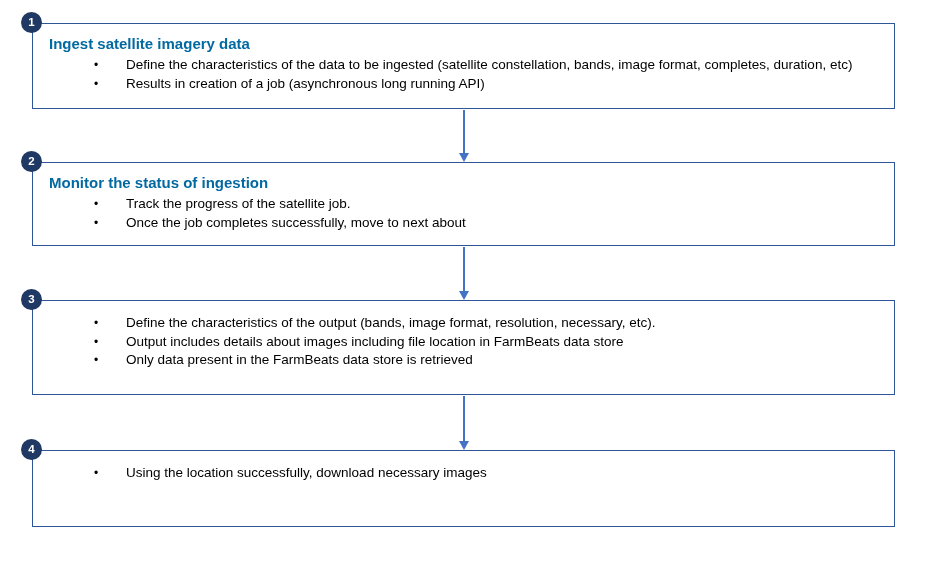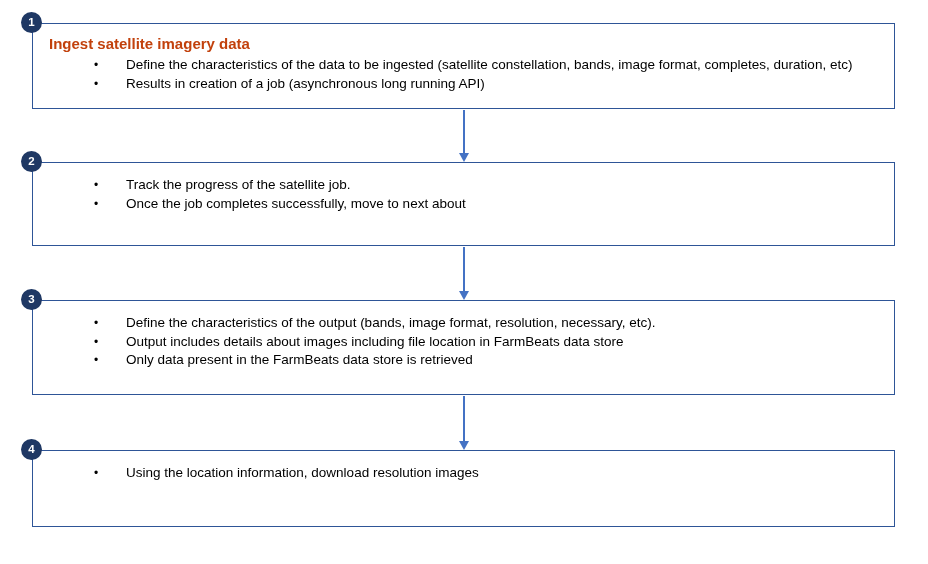--- a/index.html
+++ b/index.html
@@ -45,21 +45,21 @@
     line-height: 1;
   }
 
   .box-content {
     padding: 10px 14px 0 16px;
   }
   .box-title {
     margin: 0;
     font-size: 15px;
     font-weight: bold;
-    color: #c2410c;
+    color: #0369a1;
     line-height: 19px;
   }
   .bullets {
     list-style: none;
     margin: 3px 0 0 0;
     padding: 0;
   }
   .bullet {
     display: flex;
     align-items: flex-start;
@@ -127,20 +127,21 @@
   <div class="arrow arrow-1">
     <div class="arrow-line"></div>
     <div class="arrow-head"></div>
   </div>
 
   <div class="step-box box-2">
     <div class="badge">
       <span>2</span>
     </div>
     <div class="box-content">
+      <p class="box-title">Monitor the status of ingestion</p>
       <ul class="bullets">
         <li class="bullet">
           <span class="bullet-dot">•</span>
           <span class="bullet-text">Track the progress of the satellite job.</span>
         </li>
         <li class="bullet">
           <span class="bullet-dot">•</span>
           <span class="bullet-text">Once the job completes successfully, move to next about</span>
         </li>
       </ul>
@@ -180,19 +181,19 @@
   </div>
 
   <div class="step-box box-4">
     <div class="badge">
       <span>4</span>
     </div>
     <div class="box-content">
       <ul class="bullets">
         <li class="bullet">
           <span class="bullet-dot">•</span>
-          <span class="bullet-text">Using the location information, download resolution images</span>
+          <span class="bullet-text">Using the location successfully, download necessary images</span>
         </li>
       </ul>
     </div>
   </div>
 
 </div>
 
 </body></html>

